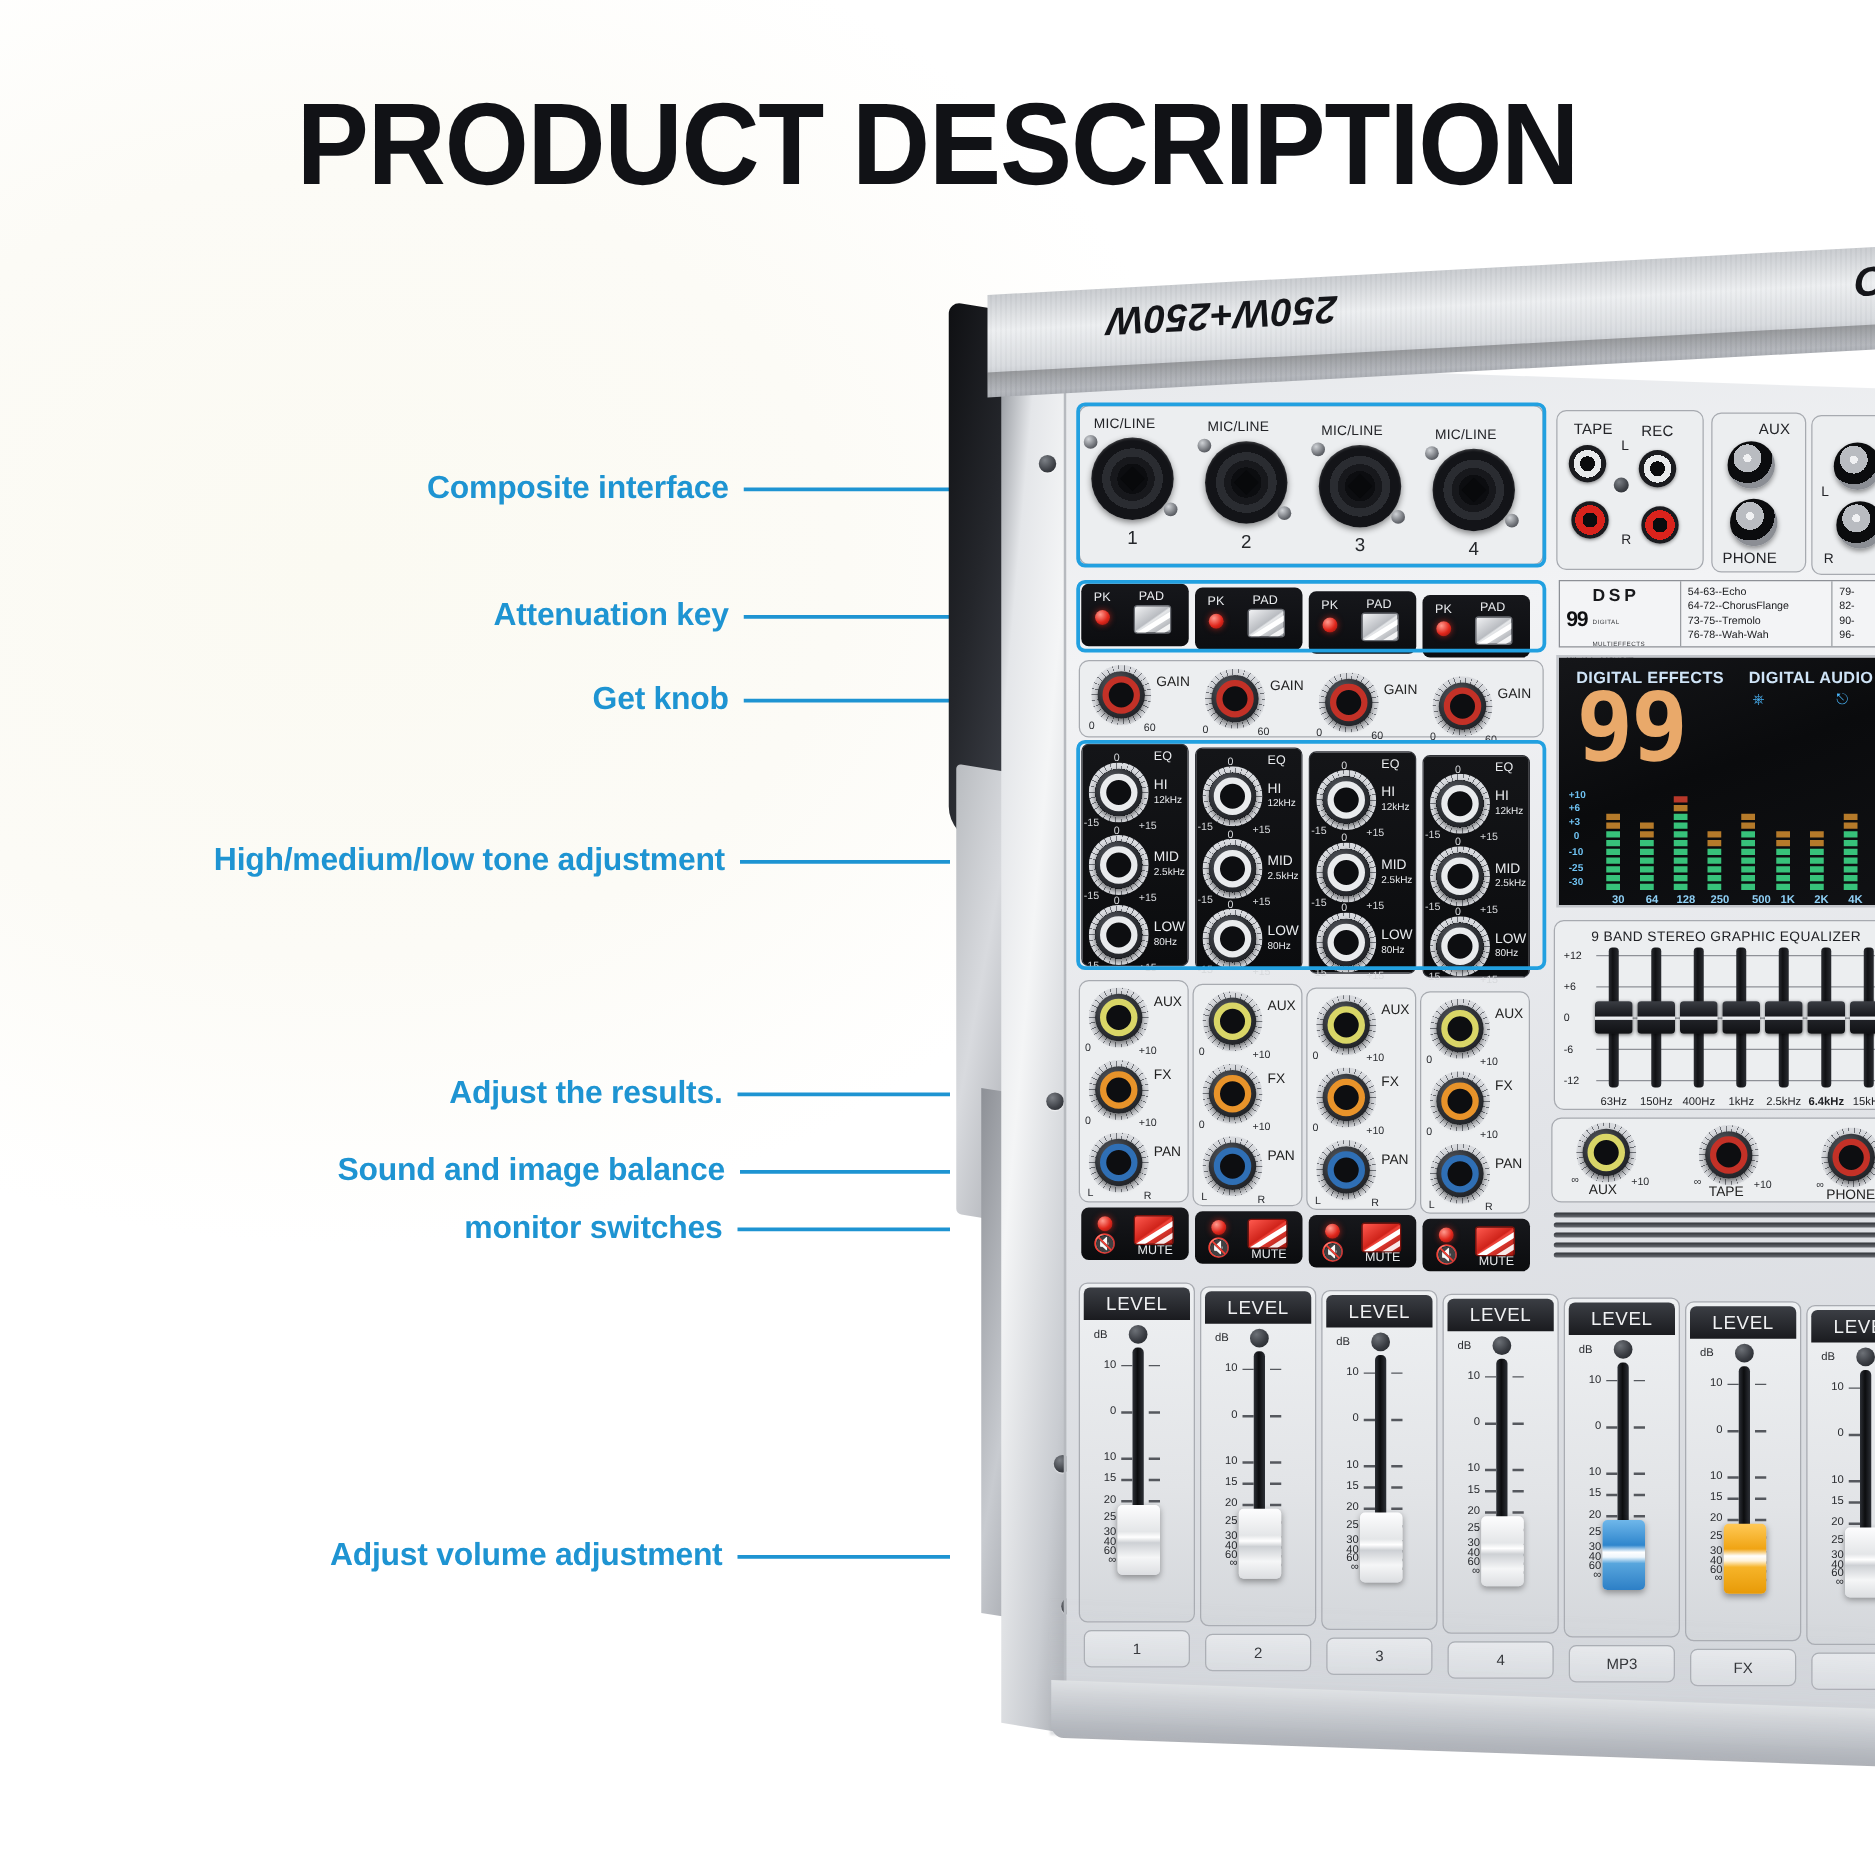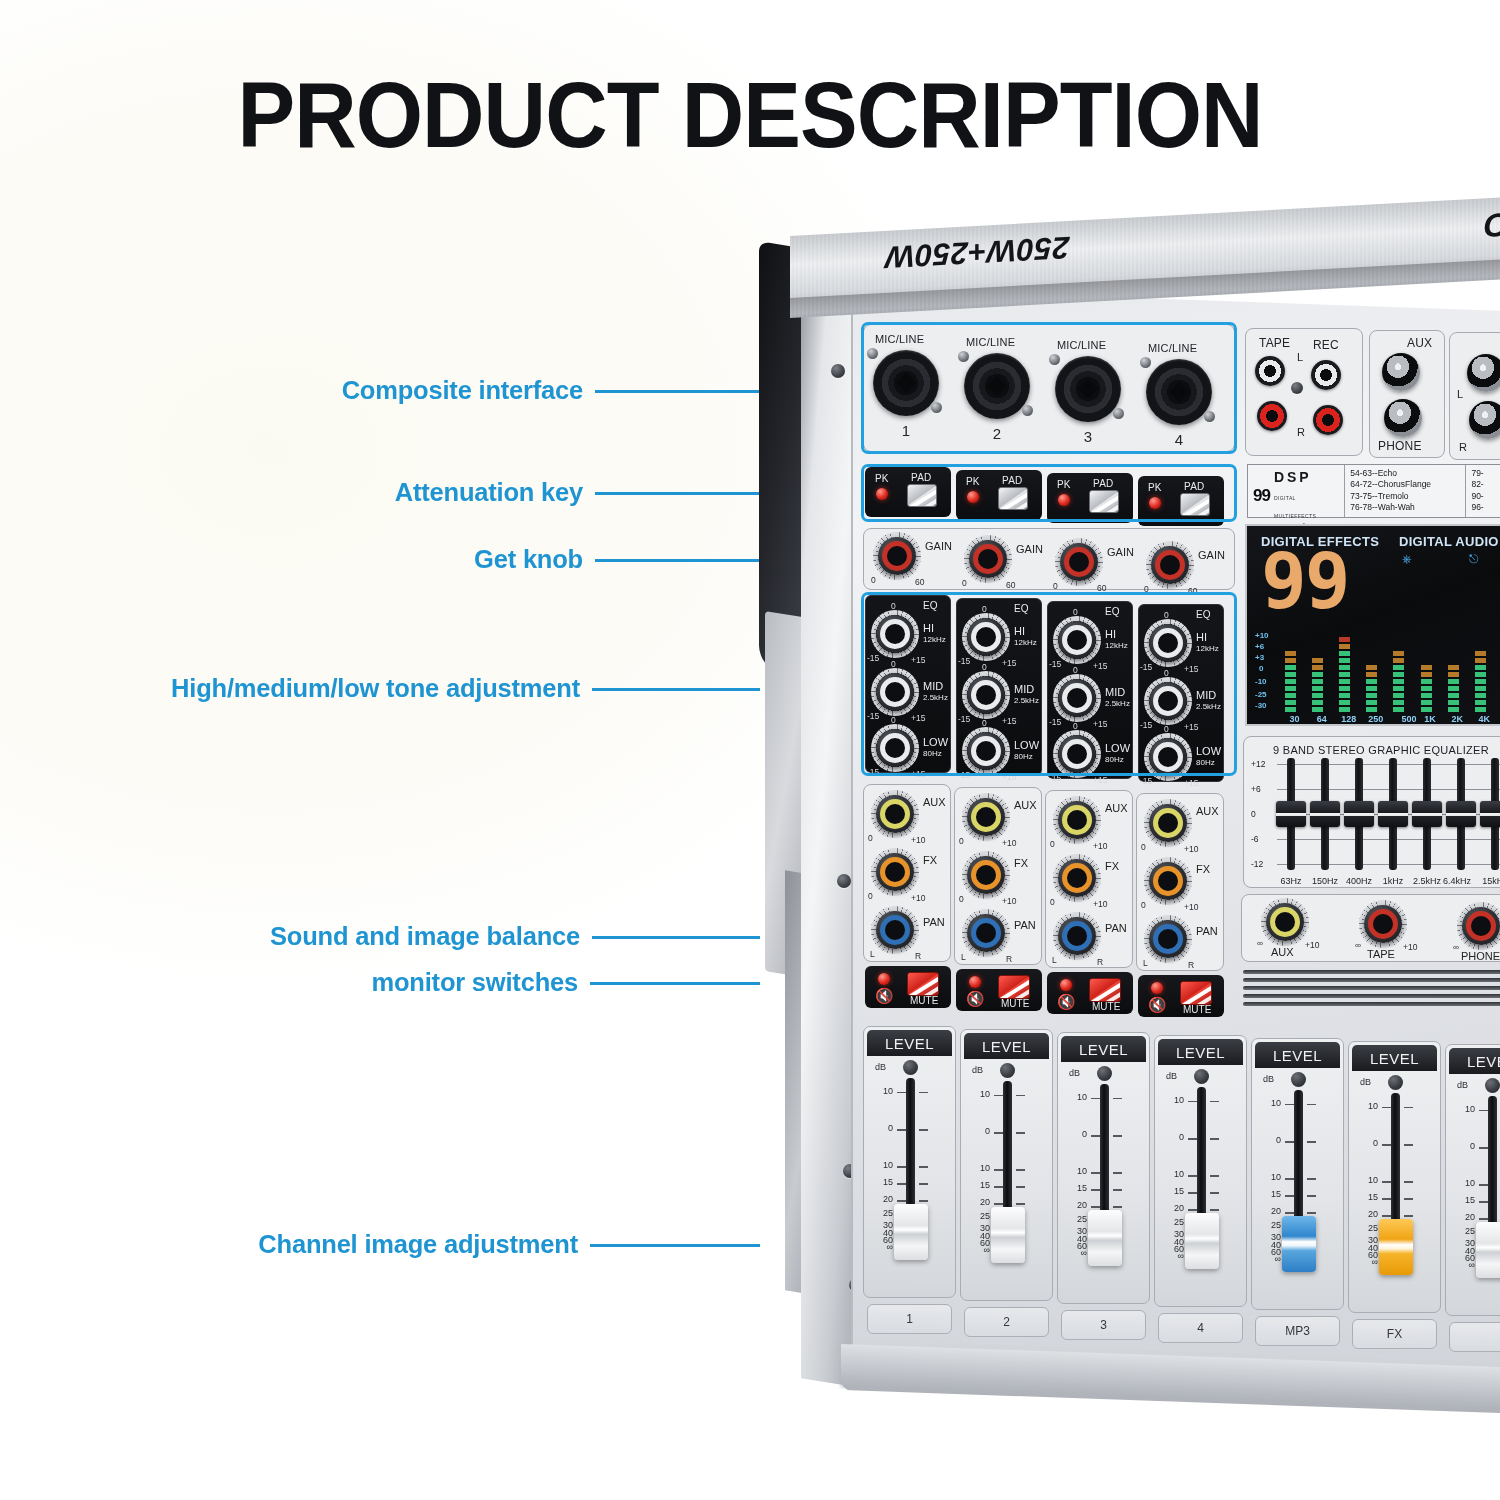--- a/index.html
+++ b/index.html
@@ -445,30 +445,34 @@
     <span class="cline" style="width:165px;"></span>
   </div>
   <div class="callout" style="left:0;top:543px;width:760px;justify-content:flex-end;">
     <span class="ctext">Get knob</span>
     <span class="cline" style="width:165px;"></span>
   </div>
   <div class="callout" style="left:0;top:672px;width:760px;justify-content:flex-end;">
     <span class="ctext">High/medium/low tone adjustment</span>
     <span class="cline" style="width:168px;"></span>
   </div>
+  <div class="callout" style="left:0;top:858px;width:760px;justify-content:flex-end;">
+    <span class="ctext">Adjust the results.</span>
+    <span class="cline" style="width:170px;"></span>
+  </div>
   <div class="callout" style="left:0;top:920px;width:760px;justify-content:flex-end;">
     <span class="ctext">Sound and image balance</span>
     <span class="cline" style="width:168px;"></span>
   </div>
   <div class="callout" style="left:0;top:966px;width:760px;justify-content:flex-end;">
     <span class="ctext">monitor switches</span>
     <span class="cline" style="width:170px;"></span>
   </div>
   <div class="callout" style="left:0;top:1228px;width:760px;justify-content:flex-end;">
-    <span class="ctext">Channel image adjustment</span>
+    <span class="ctext">Adjust volume adjustment</span>
     <span class="cline" style="width:170px;"></span>
   </div>
 
   <div id="mixer-wrap">
 
     <div class="side-shell"></div>
     <div class="side-shell2"></div>
     <div class="side-shell3"></div>
 
     <div class="left-rail"></div>
@@ -1023,21 +1027,21 @@
         <div class="geq-cap" style="left: 101px; top: 65px;"></div>
         <div class="geq-band" style="left: 98px; top: 140px; width: 36px; text-align: center;">400Hz</div>
         <div class="geq-slot" style="left: 146px; top: 22px; height: 112px;"></div>
         <div class="geq-cap" style="left: 135px; top: 65px;"></div>
         <div class="geq-band" style="left: 132px; top: 140px; width: 36px; text-align: center;">1kHz</div>
         <div class="geq-slot" style="left: 180px; top: 22px; height: 112px;"></div>
         <div class="geq-cap" style="left: 169px; top: 65px;"></div>
         <div class="geq-band" style="left: 166px; top: 140px; width: 36px; text-align: center;">2.5kHz</div>
         <div class="geq-slot" style="left: 214px; top: 22px; height: 112px;"></div>
         <div class="geq-cap" style="left: 203px; top: 65px;"></div>
-        <div class="geq-band" style="left: 200px; top: 140px; width: 36px; ">6.4kHz</div>
+        <div class="geq-band" style="left: 200px; top: 140px; width: 36px; text-align: center; font-weight: bold;">6.4kHz</div>
         <div class="geq-slot" style="left: 248px; top: 22px; height: 112px;"></div>
         <div class="geq-cap" style="left: 237px; top: 65px;"></div>
         <div class="geq-band" style="left: 234px; top: 140px; width: 36px; text-align: center;">15kHz</div>
       </div>
 
     <div class="sec" style="left:496px;top:658px;width:288px;height:68px;"></div>
     <div class="knob-wrap" style="left:516px;top:662px;">
       <div class="knob-scale"></div>
       <div class="knob-body"></div>
       <div class="knob-ring yellow"></div>

